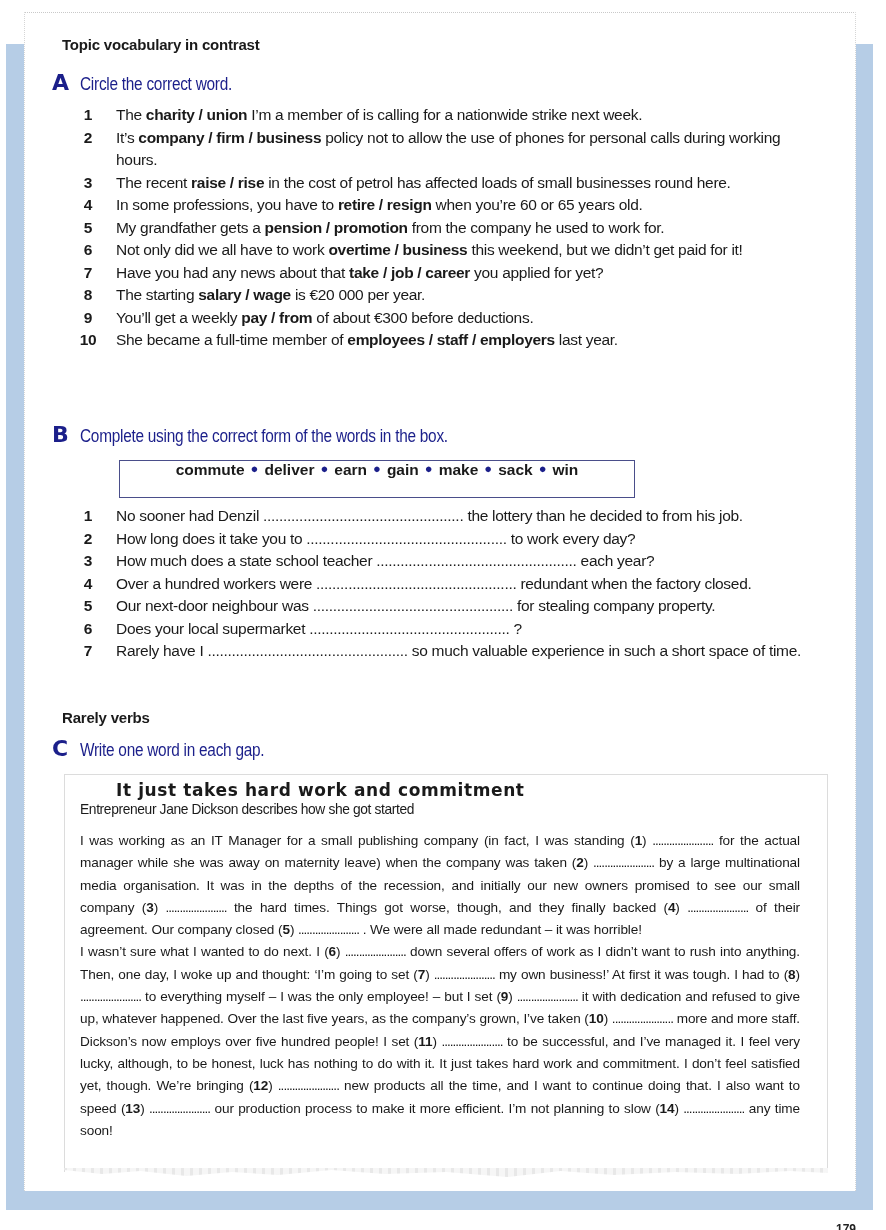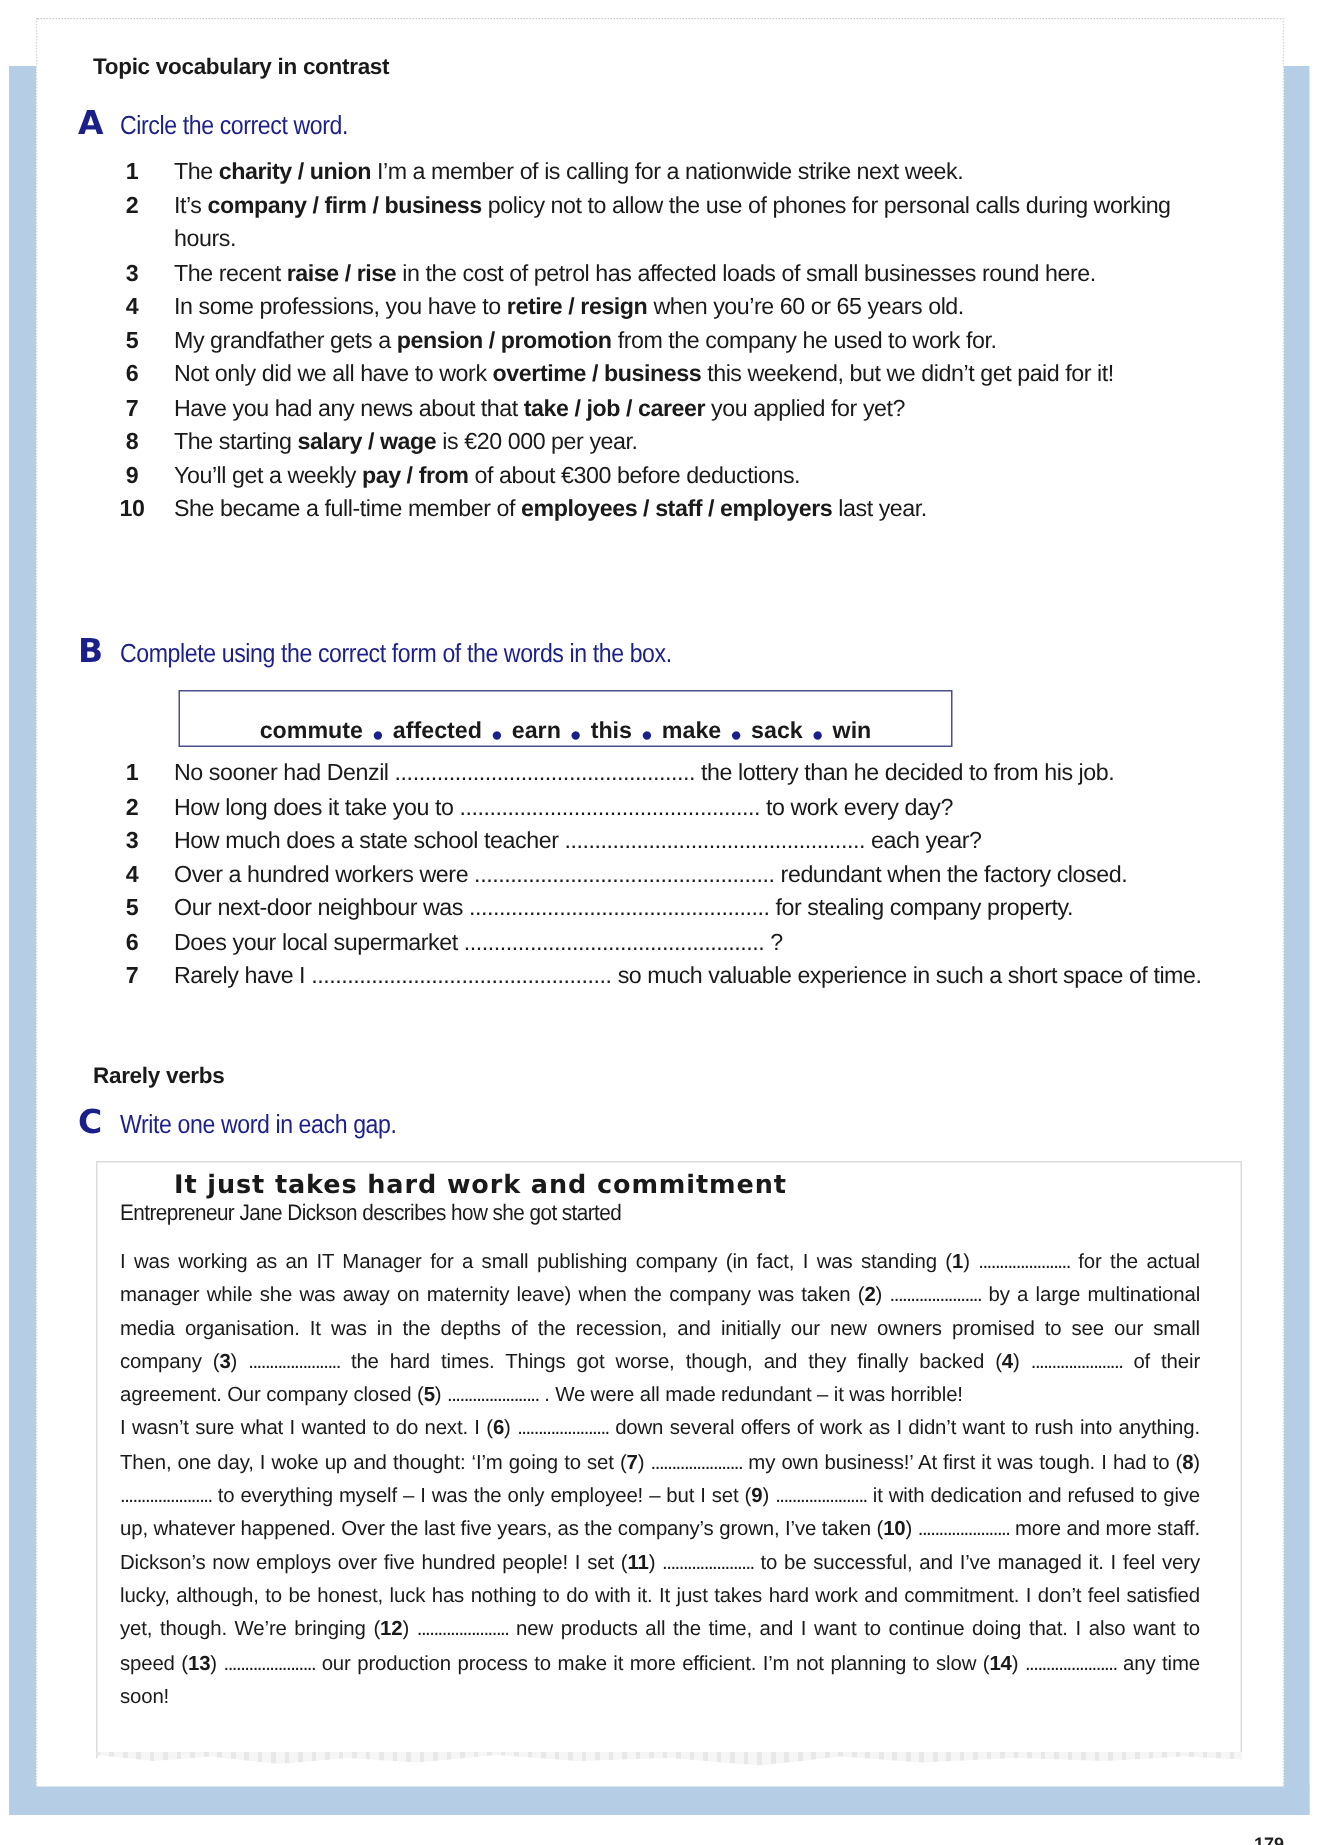--- a/index.html
+++ b/index.html
@@ -23,21 +23,21 @@
   .sec-letter { color: #1b1f8a; font-weight: 900; font-size: 22px; width: 28px; font-family: "DejaVu Sans", sans-serif; }
   .sec-title { color: #1b1f8a; font-size: 17.5px; letter-spacing: -0.3px; transform: scaleX(0.88); transform-origin: left; white-space: nowrap; }
   .list { position: absolute; left: 60px; width: 760px; margin: 0; padding: 0; list-style: none; }
   .list li { display: flex; font-size: 15.5px; line-height: 22.5px; letter-spacing: -0.3px; }
   .list .num { width: 56px; font-weight: bold; text-align: center; flex-shrink: 0; }
   .list .txt { flex: 1; }
   .list b { font-weight: bold; }
   .wordbox {
     position: absolute; left: 119px; top: 460px; width: 516px; height: 38px;
     border: 1px solid #4a4e8a; box-sizing: border-box;
-    display: flex; align-items: flex-end; justify-content: center;
+    display: flex; align-items: flex-start; justify-content: center;
     font-weight: bold; font-size: 15.5px;
   }
   .wordbox .dot { color: #1b1f8a; margin: 0 6px; font-size: 13px; }
   .phrasal { position: absolute; left: 62px; top: 709px; font-size: 15px; font-weight: bold; letter-spacing: -0.2px; }
   .article {
     position: absolute; left: 64px; top: 774px; width: 764px; height: 398px;
     border: 1px solid #dcdcdc; border-bottom: none; box-sizing: border-box; background: #fff;
   }
   .article-tear {
     position: absolute; left: 64px; top: 1168px; width: 764px; height: 10px;
@@ -114,25 +114,25 @@
   </ul>
 
 <div class="sec-head" style="top:422px;">
   <span class="sec-letter">B</span>
   <span class="sec-title">Complete using the correct form of the words in the box.</span>
 </div>
 
 <div class="wordbox" id="wordbox">
     <span>commute</span>
     <span class="dot">●</span>
-    <span>affected</span>
+    <span>deliver</span>
     <span class="dot">●</span>
     <span>earn</span>
     <span class="dot">●</span>
-    <span>this</span>
+    <span>gain</span>
     <span class="dot">●</span>
     <span>make</span>
     <span class="dot">●</span>
     <span>sack</span>
     <span class="dot">●</span>
     <span>win</span>
   </div>
 
 <ul class="list" id="list-b" style="top:505px;">
     <li>

